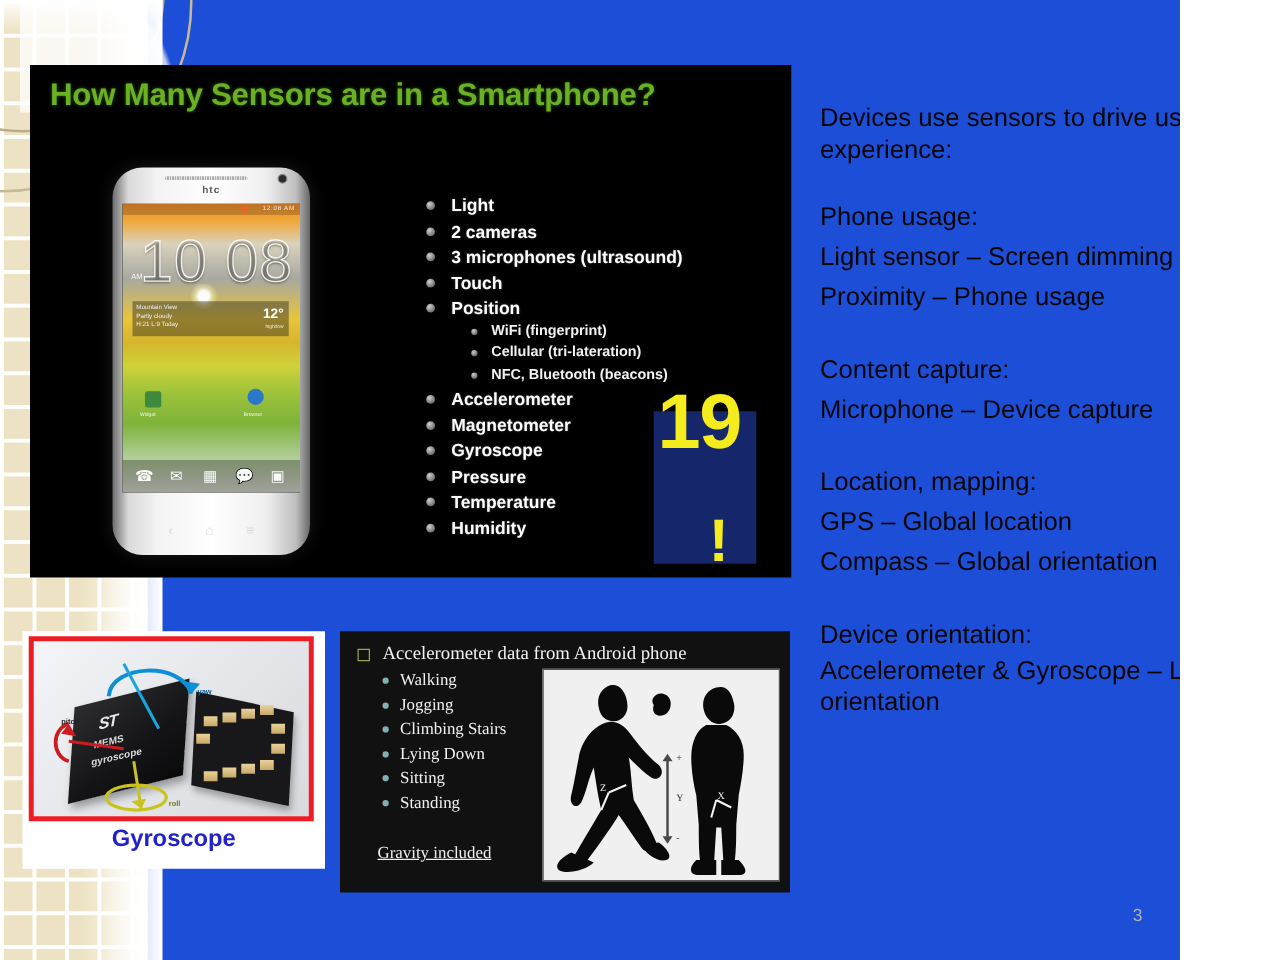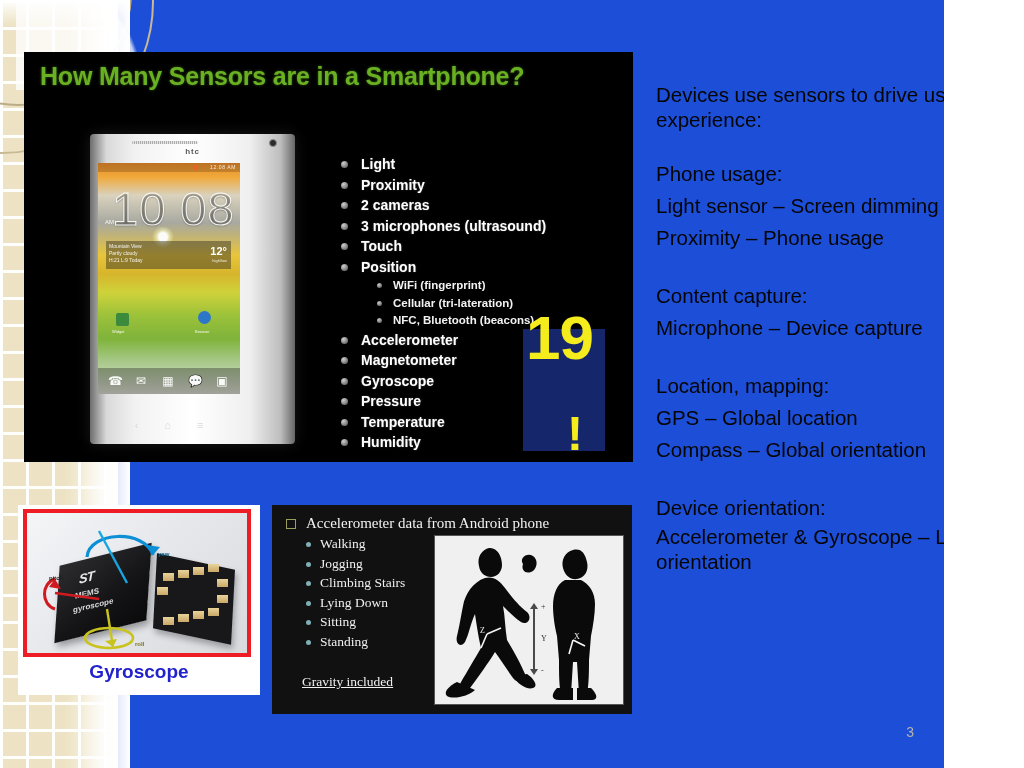--- a/index.html
+++ b/index.html
@@ -86,24 +86,23 @@
   
   .phone-wrap {
     position: absolute;
     left: 52px; top: 82px;
     width: 188px; height: 320px;
   }
   .phone-body {
     position: absolute;
     left: 14px; top: 0;
     width: 158px; height: 310px;
-    border-radius: 4px;
+    border-radius: 24px;
     background: linear-gradient(to right, #6d6d6d 0%, #d9d9d9 8%, #f2f2f2 22%, #ffffff 50%, #efefef 78%, #bdbdbd 93%, #666 100%);
     box-shadow: 0 0 14px rgba(255,255,255,0.10);
-    padding-left: 47px;
   }
   .phone-screen {
     position: absolute;
     left: 8px; top: 29px;
     width: 142px; height: 231px;
     background: #111;
     overflow: hidden;
   }
   .scr-wall {
     position: absolute; left: 0; top: 0; width: 100%; height: 100%;
@@ -503,21 +502,20 @@
             <div class="dock-ic" style="left:117px;">▣</div>
           </div>
         </div>
 
         <div class="phone-chin">‹⌂≡</div>
       </div>
     </div>
 
     <div class="sensor-list">
         <div class="s-item">Light</div>
-        <div class="s-item">Proximity</div>
         <div class="s-item">2 cameras</div>
         <div class="s-item">3 microphones (ultrasound)</div>
         <div class="s-item">Touch</div>
         <div class="s-item">Position</div>
         <div class="s-sub">WiFi (fingerprint)</div>
         <div class="s-sub">Cellular (tri-lateration)</div>
         <div class="s-sub">NFC, Bluetooth (beacons)</div>
         <div class="s-item">Accelerometer</div>
         <div class="s-item">Magnetometer</div>
         <div class="s-item">Gyroscope</div>

